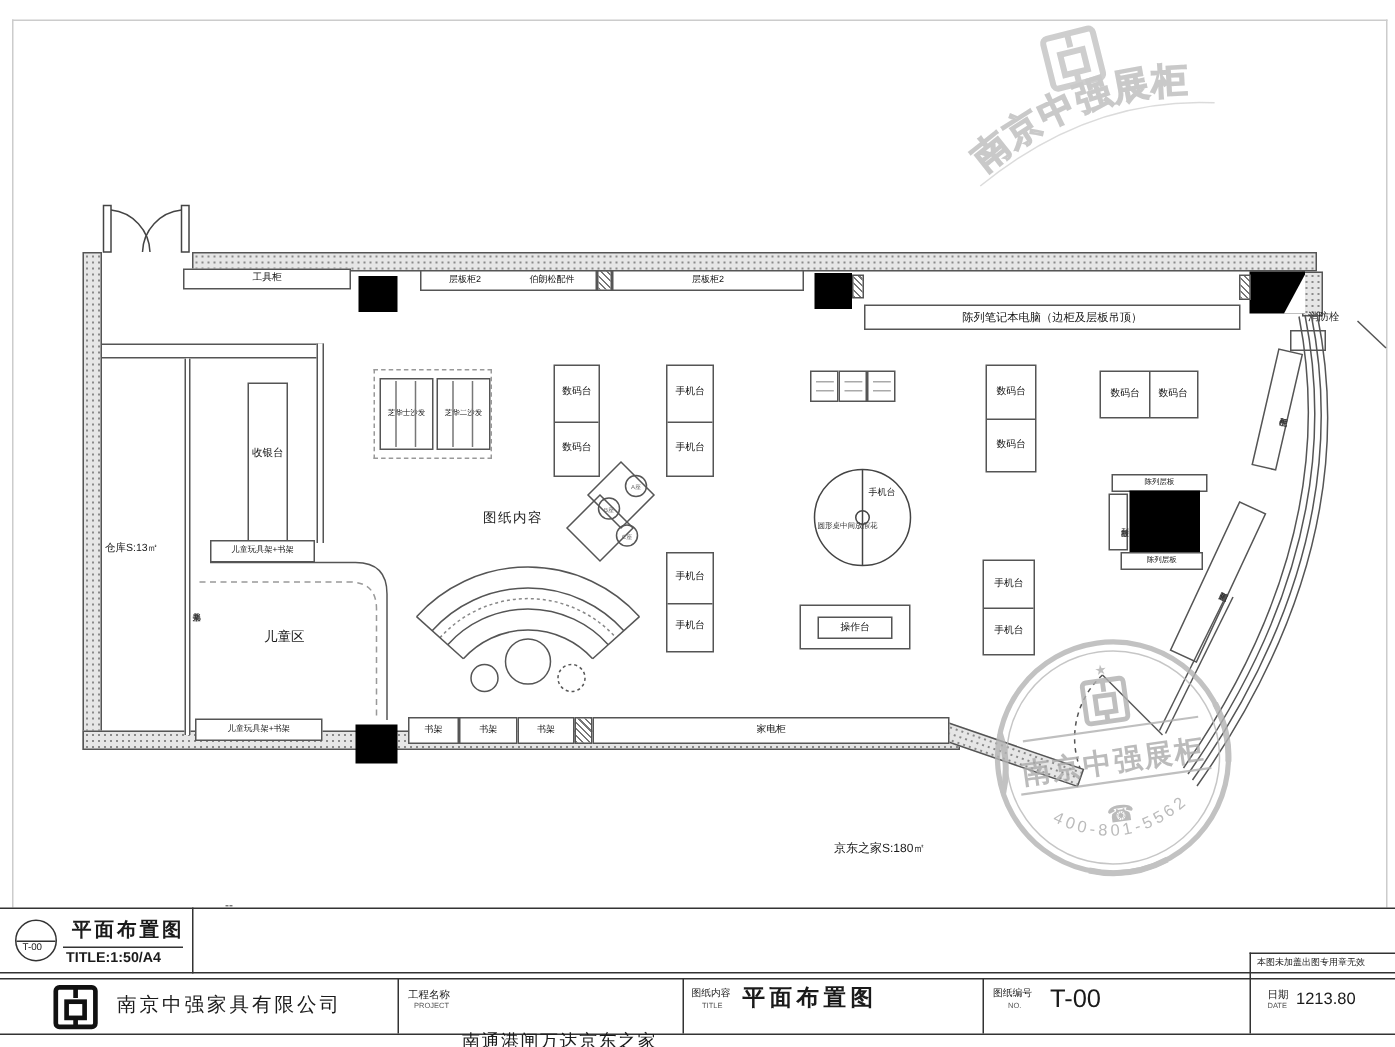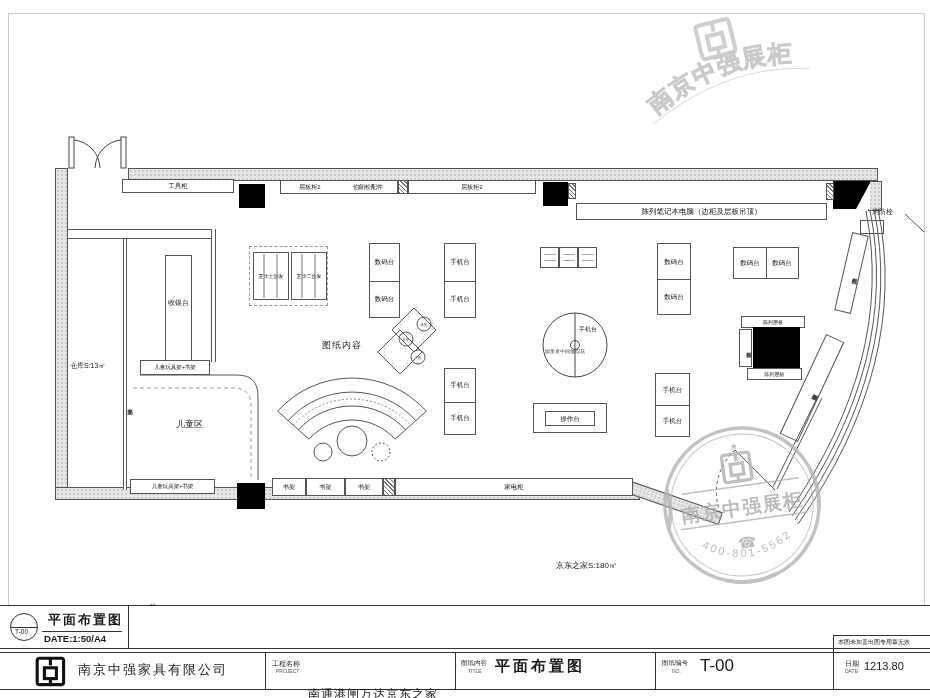--- a/index.html
+++ b/index.html
@@ -268,21 +268,21 @@
   <div class="ln" style="left:655px;top:652px;width:1px;height:37px;"></div>
   <div class="ln" style="left:833px;top:635px;width:1px;height:54px;"></div>
   <div class="ln" style="left:833px;top:635px;width:97px;height:1px;"></div>
 
   <div class="b" style="left:10px;top:613px;width:28px;height:28px;border-radius:50%;border-color:#333;">
     <div style="position:absolute;left:0;right:0;top:13px;border-top:1px solid #333;"></div>
   </div>
   <div class="t" style="left:15px;top:629px;font-size:6.5px;">T-00</div>
   <div class="t" style="left:48px;top:613px;font-size:13px;font-weight:bold;letter-spacing:2px;">平面布置图</div>
   <div class="ln" style="left:42px;top:631px;width:80px;height:1px;"></div>
-  <div class="t" style="left:44px;top:634px;font-size:9.5px;font-weight:bold;">DATE:1:50/A4</div>
+  <div class="t" style="left:44px;top:634px;font-size:9.5px;font-weight:bold;">TITLE:1:50/A4</div>
   <div class="t" style="left:150px;top:600px;font-size:8px;color:#333;">--</div>
 
   <svg width="40" height="36" style="left:34px;top:655px;">
     <use href="#zq-logo" transform="translate(2 2) scale(1.2)" style="color:#111"></use>
   </svg>
   <div class="t" style="left:78px;top:663px;font-size:13px;letter-spacing:2px;">南京中强家具有限公司</div>
 
   <div class="t" style="left:272px;top:660px;font-size:7px;">工程名称</div>
   <div class="t" style="left:276px;top:669px;font-size:5px;color:#555;">PROJECT</div>
   <div class="t" style="left:308px;top:688px;font-size:12px;letter-spacing:1px;">南通港闸万达京东之家</div>

